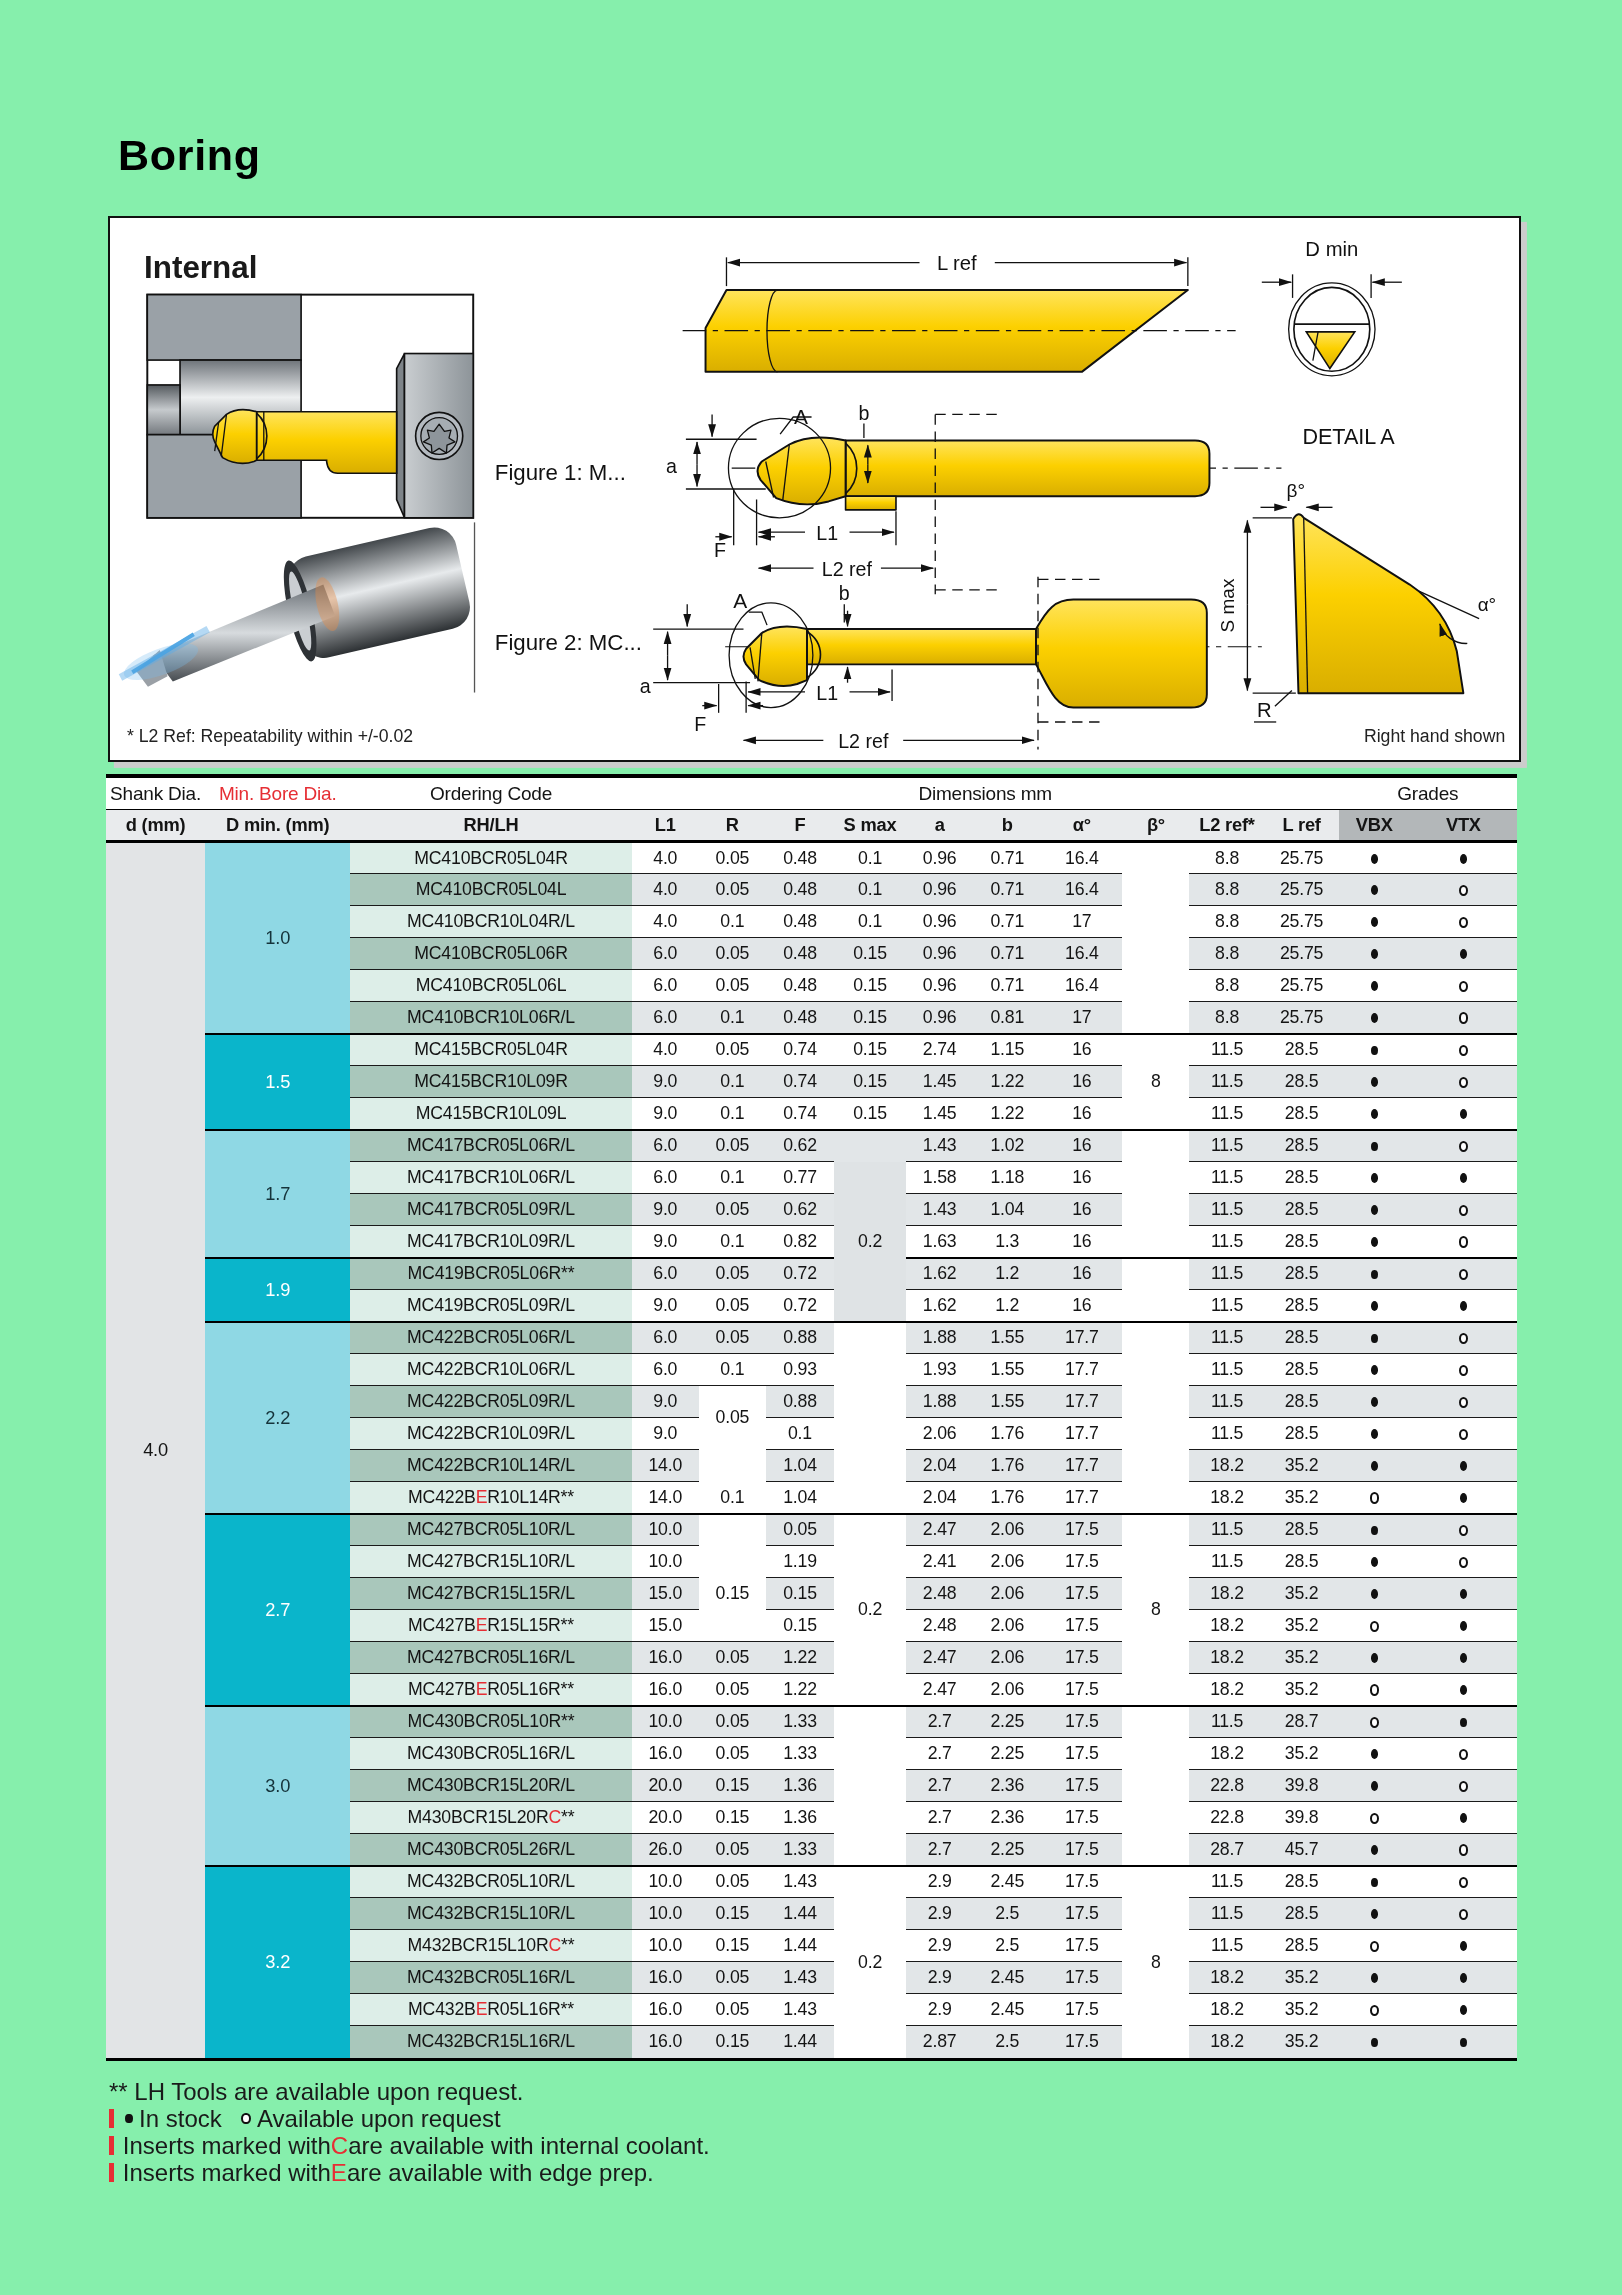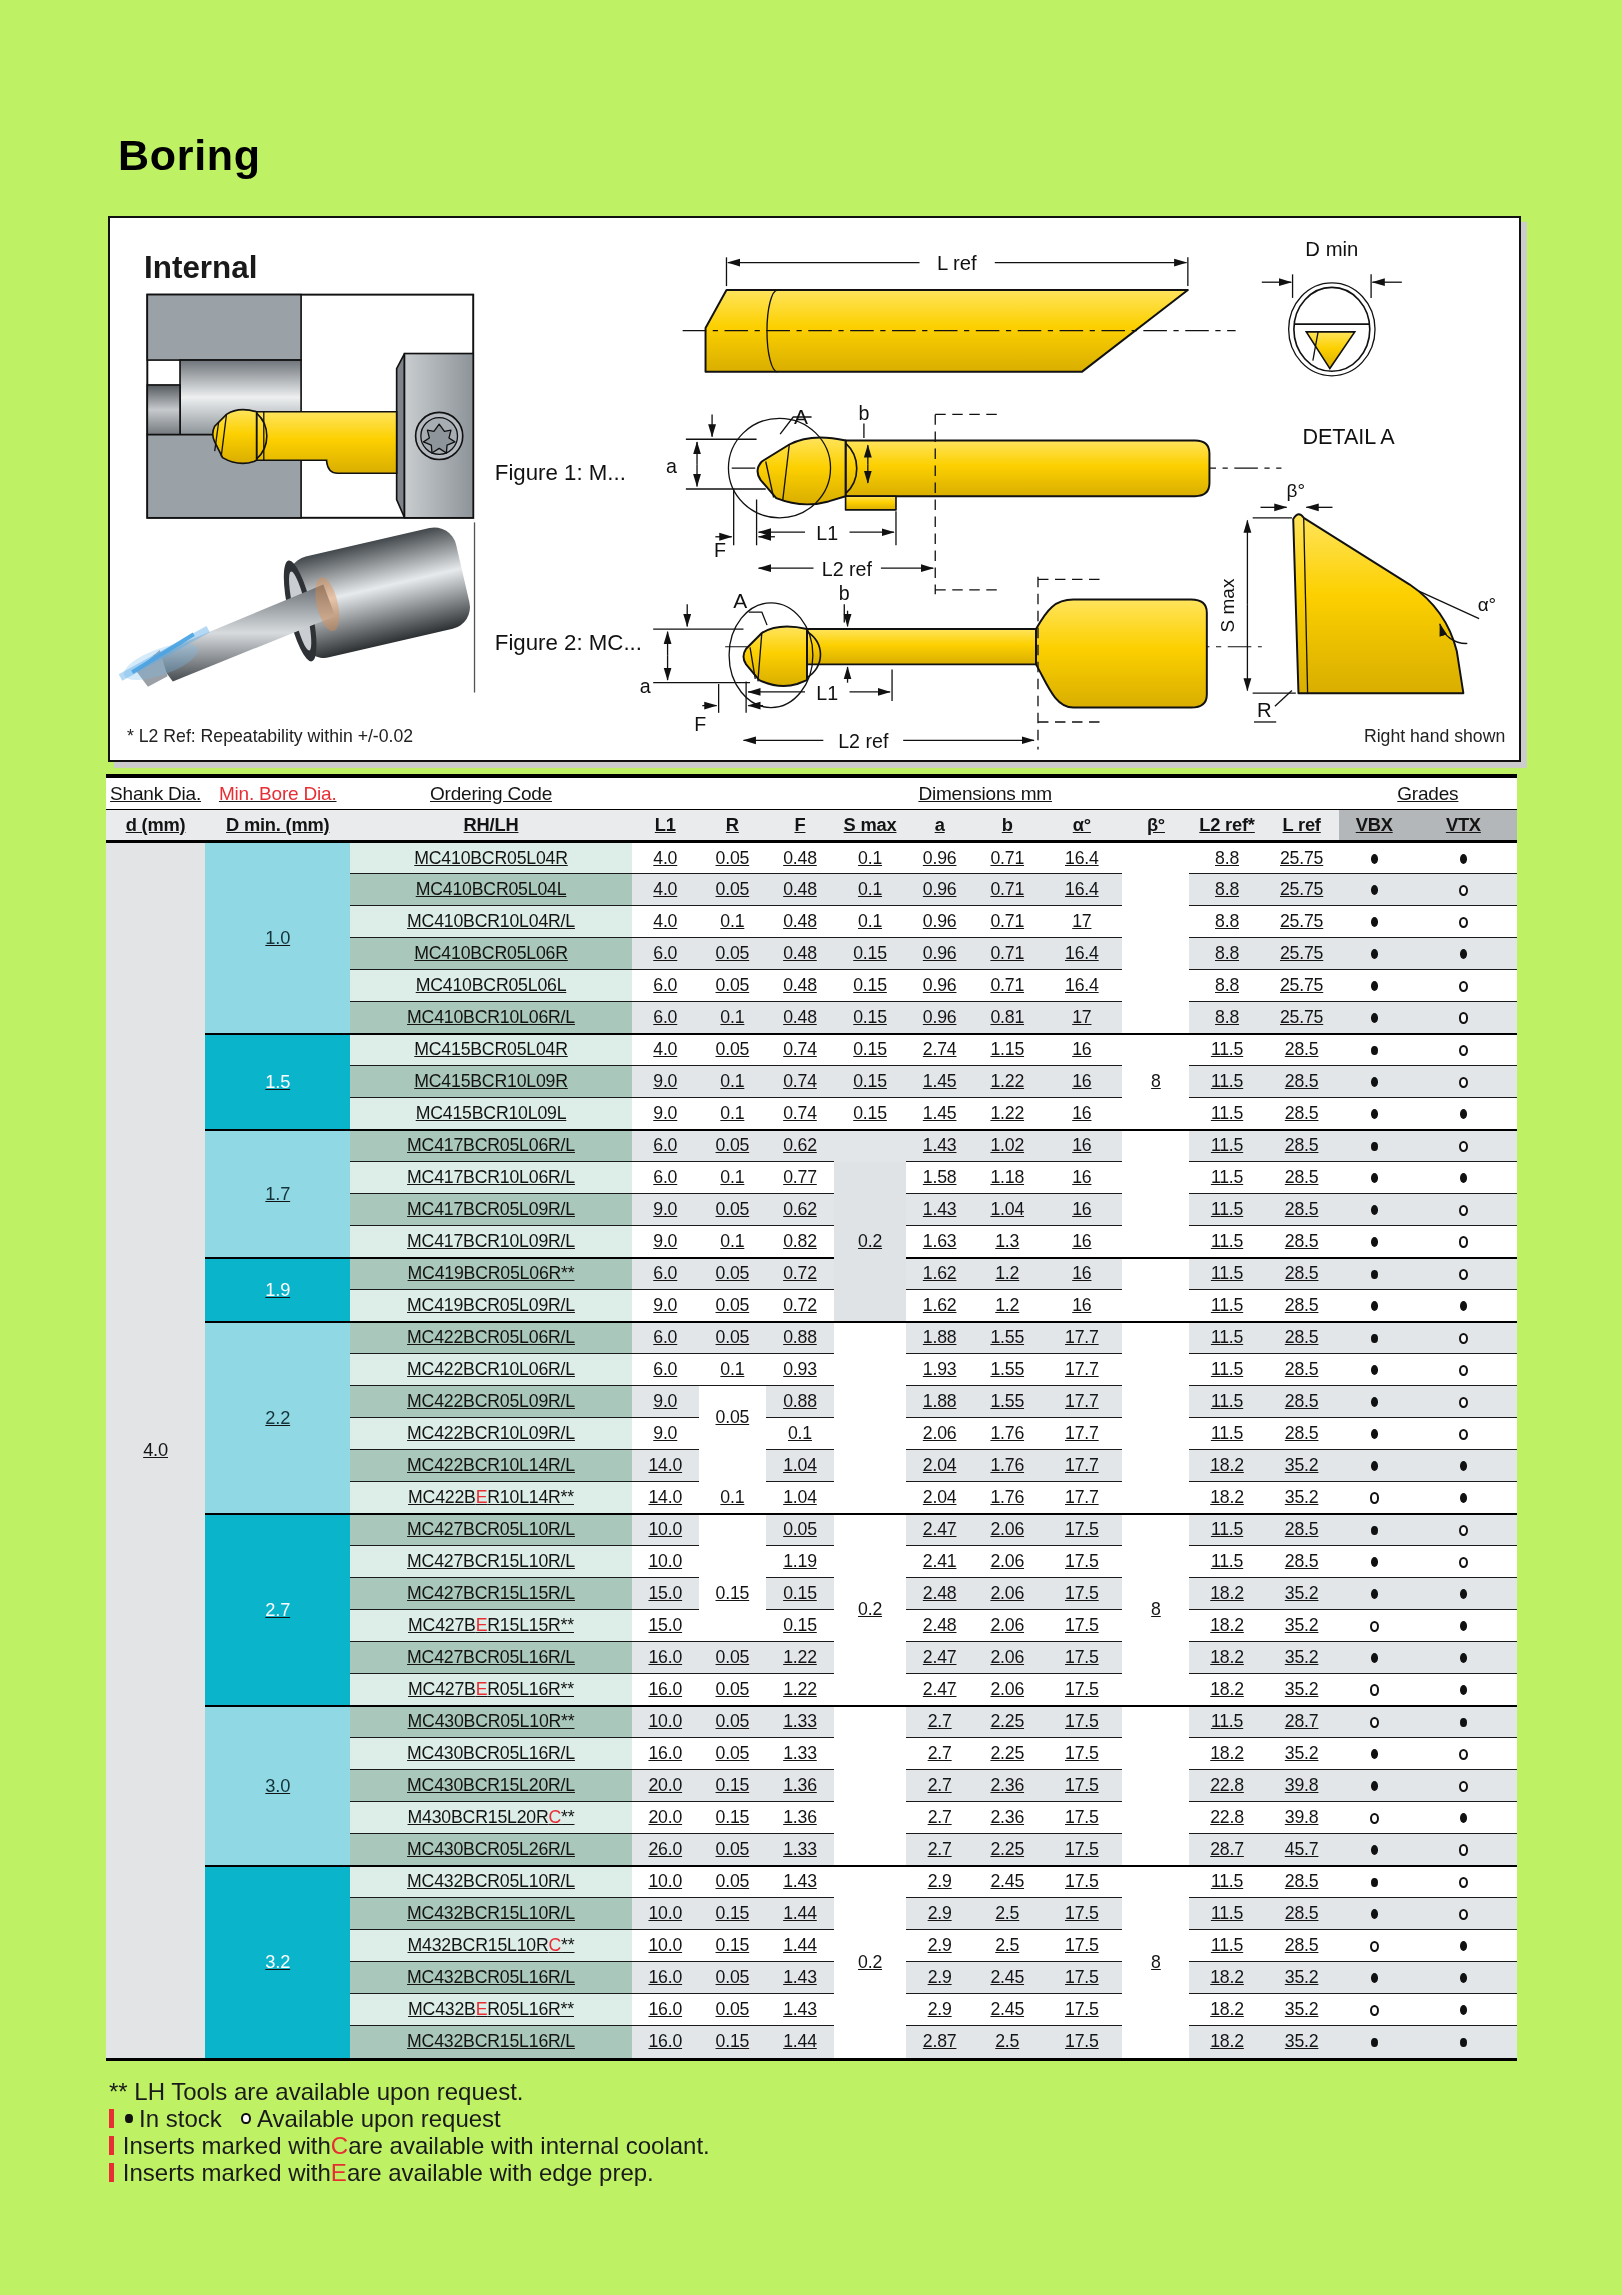--- a/index.html
+++ b/index.html
@@ -1,23 +1,23 @@
 <!DOCTYPE html>
 <html style="font-size:10.5px"><head>
 <meta charset="utf-8">
 <style>
   html,body{margin:0;padding:0;background:#e9e9e9;}
-  .page{position:relative;width:1623px;height:2295px;background:#bef264;font-family:"Liberation Sans",sans-serif;color:#141414;overflow:hidden;}
+  .page{position:relative;width:1623px;height:2295px;background:#86efac;font-family:"Liberation Sans",sans-serif;color:#141414;overflow:hidden;}
   .page-title{position:absolute;left:118px;top:131px;font-size:43px;font-weight:700;letter-spacing:0.7px;color:#000;}
   
   .fig-panel{position:absolute;left:108px;top:216px;width:1409px;height:542px;border:2.6px solid #111;background:#fff;box-shadow:5.9px 5.9px 0 #cccccc;}
   .fig-panel svg{position:absolute;left:0;top:0;width:1409px;height:542px;}
   
   .tbl-wrap{position:absolute;left:106px;top:774px;width:1411px;border-bottom:3.9px solid #000;}
-  table.spec{border-collapse:collapse;table-layout:fixed;width:1411px;font-size:17.7px;letter-spacing:-0.2px;text-decoration:underline;}
+  table.spec{border-collapse:collapse;table-layout:fixed;width:1411px;font-size:17.7px;letter-spacing:-0.2px;}
   table.spec td{padding:0;text-align:center;vertical-align:middle;overflow:hidden;white-space:nowrap;}
   tr.h1 td{border-top:4.6px solid #000;border-bottom:1.3px solid #000;background:#fff;height:31px;font-size:19px;}
   tr.h1 td.red{color:#e62e34;}
   tr.h2 td{border-bottom:3.9px solid #000;background:#e9ebed;height:30px;font-weight:700;font-size:18.3px;}
   tr.h2 td.gr{background:#b3b7b9;}
   tbody tr{height:32px;}
   td.shank{background:#e2e4e6;font-size:18.3px;}
   td.dmin{font-size:18.3px;}
   td.dmin.light{background:#8fd8e4;color:#15333a;}
   td.dmin.dark{background:#0ab5cb;color:#ffffff;}

